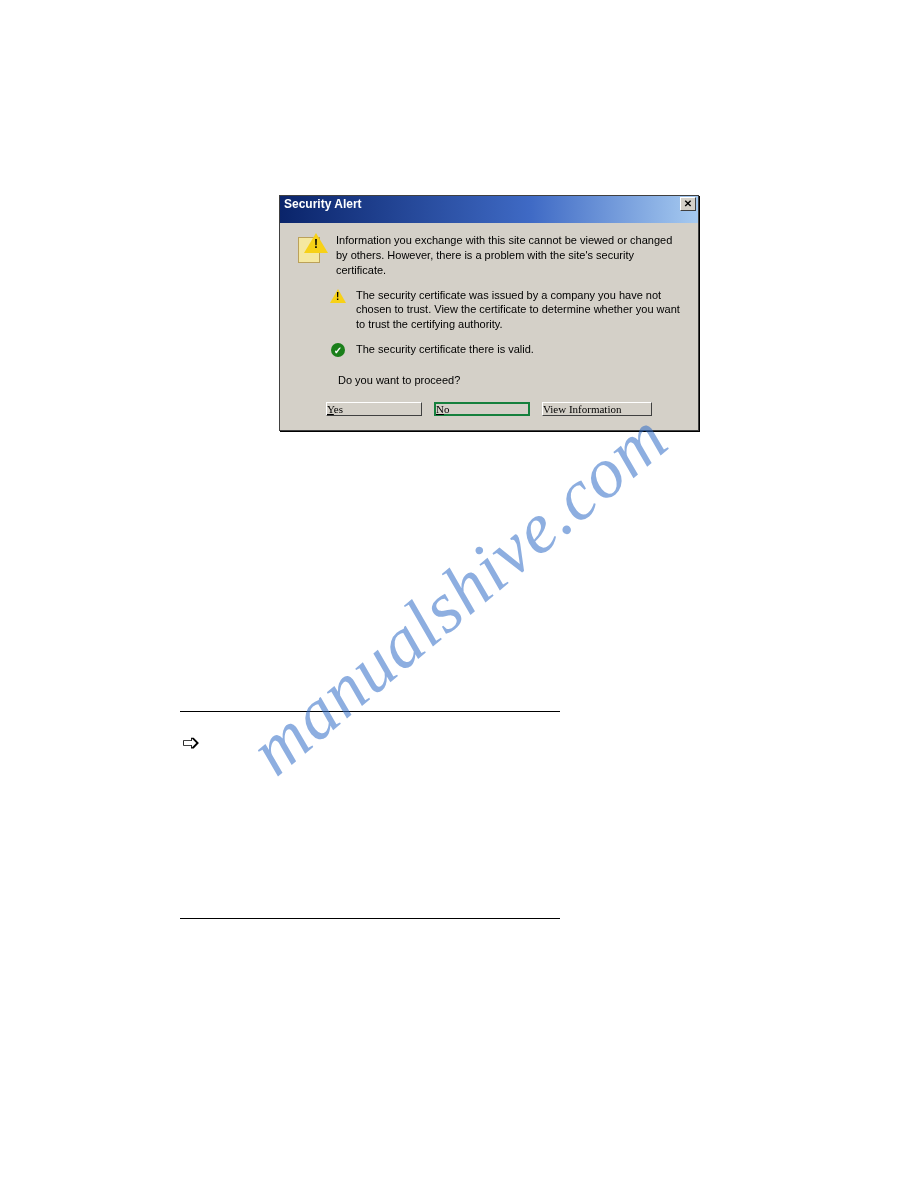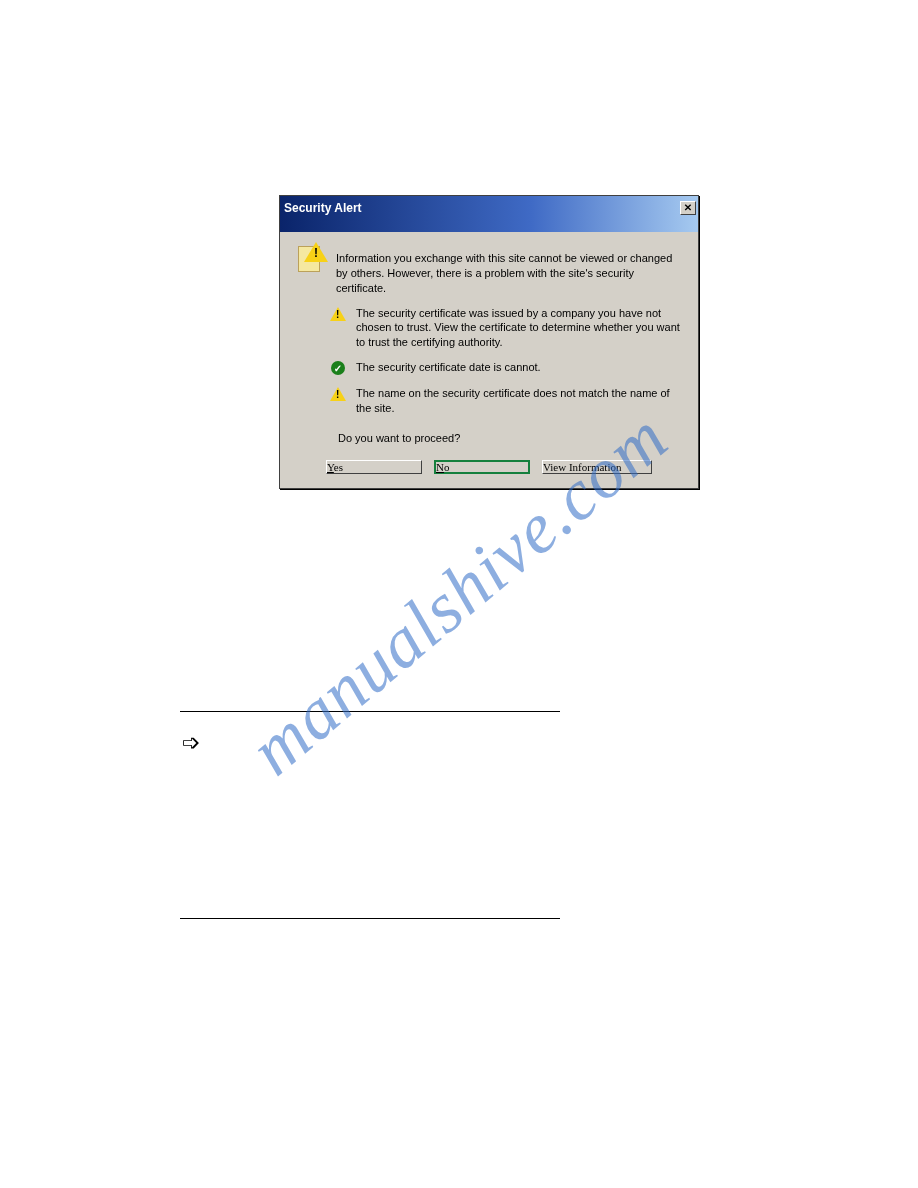--- a/index.html
+++ b/index.html
@@ -21,21 +21,21 @@
   .dialog {
     position: absolute;
     left: 279px;
     top: 195px;
     width: 420px;
     background: #d4d0c8;
     border: 1px solid #404040;
     box-shadow: 1px 1px 0 #000;
   }
   .titlebar {
-    height: 36px;
+    height: 27px;
     background: linear-gradient(to right, #0a246a 0%, #3f6ac5 60%, #a6caf0 100%);
     display: flex;
     align-items: center;
     padding: 0 2px 12px 4px;
     color: #fff;
     font-weight: bold;
     font-size: 12px;
   }
   .titlebar .title-text { flex: 1; }
   .close-btn {
@@ -62,21 +62,21 @@
     background:#f5e8a0;border:1px solid #bba15a;
   }
   .cert-big-icon .tri{
     position:absolute;left:10px;top:0;width:0;height:0;
     border-left:12px solid transparent;border-right:12px solid transparent;
     border-bottom:20px solid #f7d117;
   }
   .cert-big-icon .bang{
     position:absolute;left:20px;top:4px;color:#000;font-size:12px;font-weight:bold;
   }
-  .intro-text { flex:1; line-height:1.35;margin-top:9px; }
+  .intro-text { flex:1; line-height:1.35; }
   .item-row { display:flex; gap:10px; margin:6px 0 10px 36px; }
   .small-icon { width:16px;height:16px;flex:0 0 16px;display:flex;align-items:center;justify-content:center; }
   .warn-icon {
     width:0;height:0;position:relative;
     border-left:8px solid transparent;border-right:8px solid transparent;
     border-bottom:14px solid #f7d117;
   }
   .warn-icon::after{
     content:"!";position:absolute;left:-2px;top:2px;color:#000;font-size:10px;font-weight:bold;
   }
@@ -150,29 +150,23 @@
         <div class="small-icon">
             <div class="warn-icon"></div>
           </div>
         <div class="item-text">The security certificate was issued by a company you have not chosen to trust. View the certificate to determine whether you want to trust the certifying authority.</div>
       </div>
 
       <div class="item-row">
         <div class="small-icon">
             <div class="ok-icon">✓</div>
           </div>
-        <div class="item-text">The security certificate date is cannot.</div>
+        <div class="item-text">The security certificate there is valid.</div>
       </div>
 
-      <div class="item-row">
-        <div class="small-icon">
-            <div class="warn-icon"></div>
-          </div>
-        <div class="item-text">The name on the security certificate does not match the name of the site.</div>
-      </div>
 
       <div class="prompt">Do you want to proceed?</div>
 
       <div class="button-row">
         <div class="win-btn">
             <span><span class="mn">Y</span><span>es</span></span>
           </div>
         <div class="win-btn focus">
             <span><span class="mn">N</span><span>o</span></span>
           </div>

